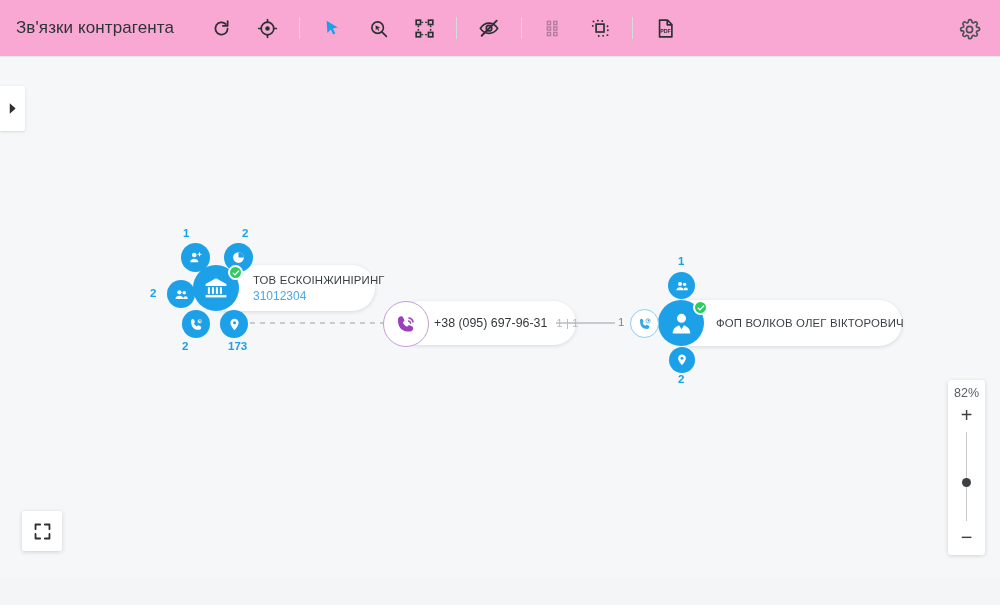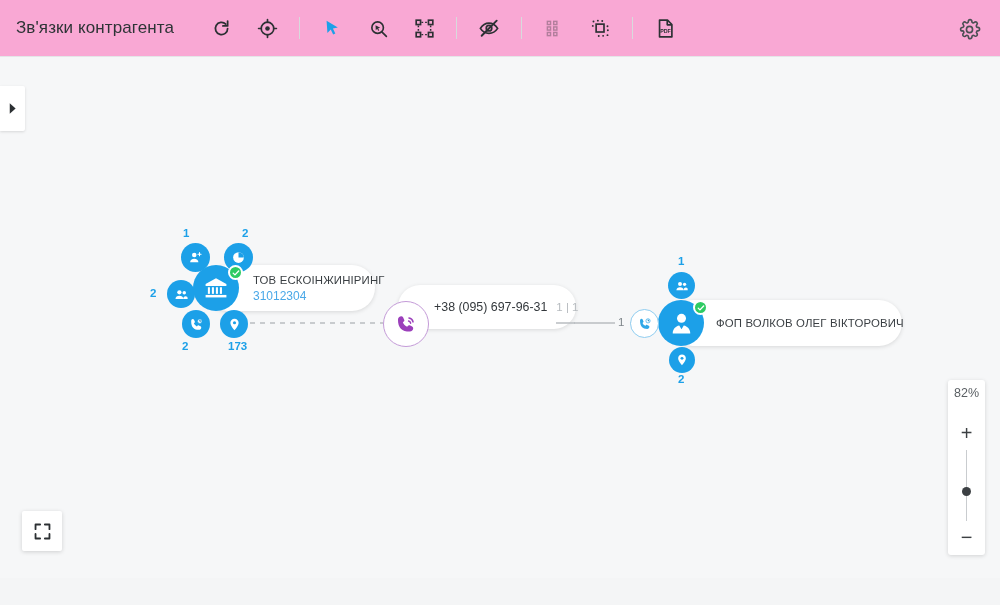--- a/index.html
+++ b/index.html
@@ -144,21 +144,21 @@
     border-radius: 3px;
     display: flex;
     flex-direction: column;
     align-items: center;
     padding-top: 6px;
     box-sizing: border-box;
   }
   .zoom-pct {
     font-size: 12.5px;
     color: #5a5f63;
-    margin-bottom: 23px;
+    margin-bottom: 5px;
     user-select: none;
   }
   .zoom-plus, .zoom-minus {
     width: 24px;
     height: 20px;
     display: flex;
     align-items: center;
     justify-content: center;
     cursor: pointer;
     color: #3c4043;
@@ -512,21 +512,21 @@
           <rect x="15.6" y="11.3" width="1.9" height="6.1" fill="#fff"></rect>
           <rect x="2.4" y="18.4" width="19.2" height="2.3" fill="#fff"></rect>
         </svg>
       </div>
       <div class="verified" style="left:228px; top:208px;">
         <svg width="8" height="8" viewBox="0 0 12 12">
           <path d="M1.8 6.2 4.4 8.8 10 3.1" stroke="#fff" stroke-width="2" fill="none" stroke-linecap="round" stroke-linejoin="round"></path>
         </svg>
       </div>
 
-      <div class="phone-chip" style="left:398px; top:228px; width:178px; height:44px; padding-left:36px;">
+      <div class="phone-chip" style="left:398px; top:244px; width:178px; height:44px; padding-left:36px;">
         <div class="phone-text">+38 (095) 697-96-31</div>
         <div class="phone-counts">1 | 1</div>
       </div>
       <div class="phone-ring" style="left:383px; top:244px; width:44px; height:44px;">
         <svg width="23" height="23" viewBox="0 0 24 24">
           <path d="M6.6 3.4c.8 0 1.4.4 1.8 1.1l1.2 2.5c.4.8.2 1.4-.5 1.9l-.9.9c.8 2 2.5 3.7 4.5 4.5l.8-.9c.5-.7 1.2-.8 1.9-.5l2.5 1.2c.7.4 1.1.9 1.1 1.8 0 1.9-1.5 3.5-3.5 3.5-8.4 0-12.4-4-12.4-12.4 0-2 1.6-3.6 3.5-3.6Z" fill="#9b3fbb"></path>
           <path d="M14.6 5.2c2.2.3 3.8 1.9 4.2 4.1" stroke="#9b3fbb" stroke-width="1.6" fill="none" stroke-linecap="round"></path>
           <path d="M14.2 8.4c1.1.2 1.9 1 2.1 2.2" stroke="#9b3fbb" stroke-width="1.6" fill="none" stroke-linecap="round"></path>
         </svg>
       </div>

